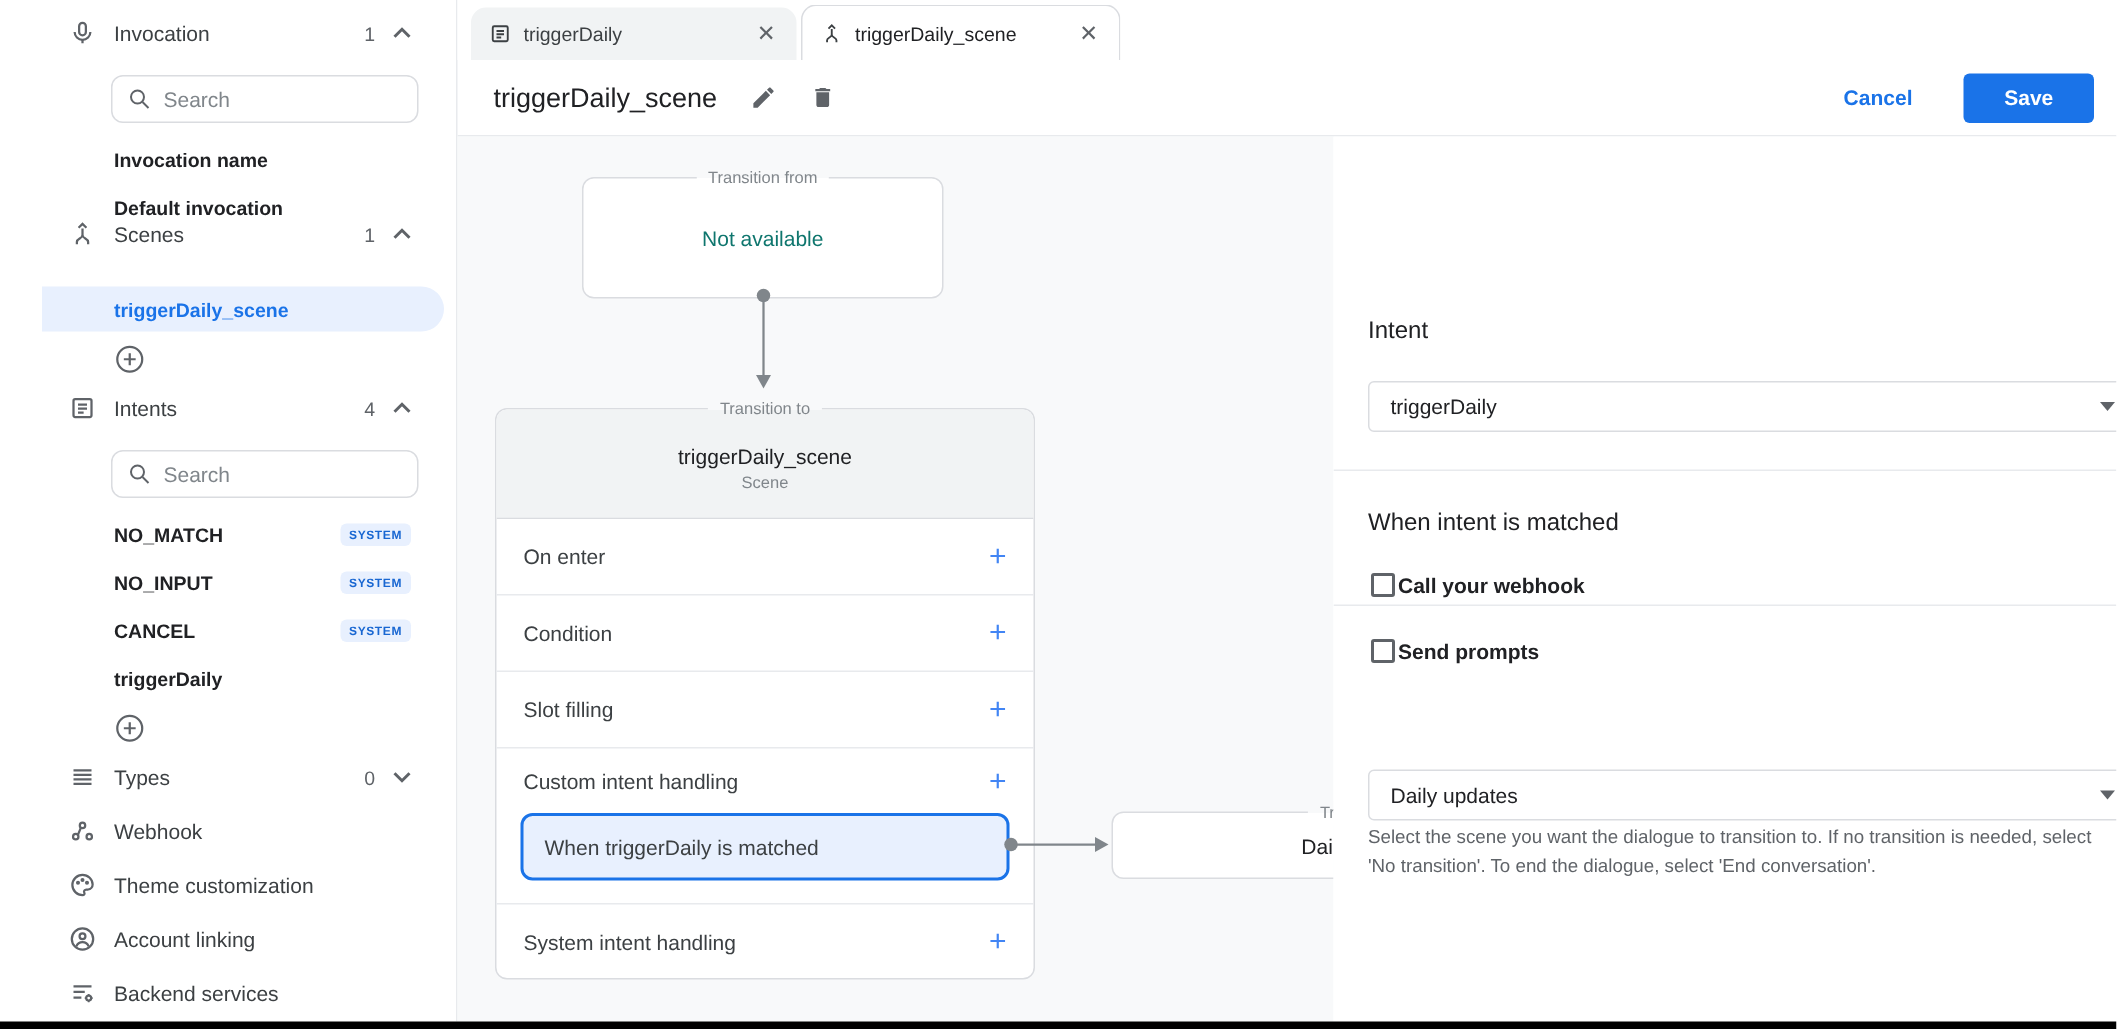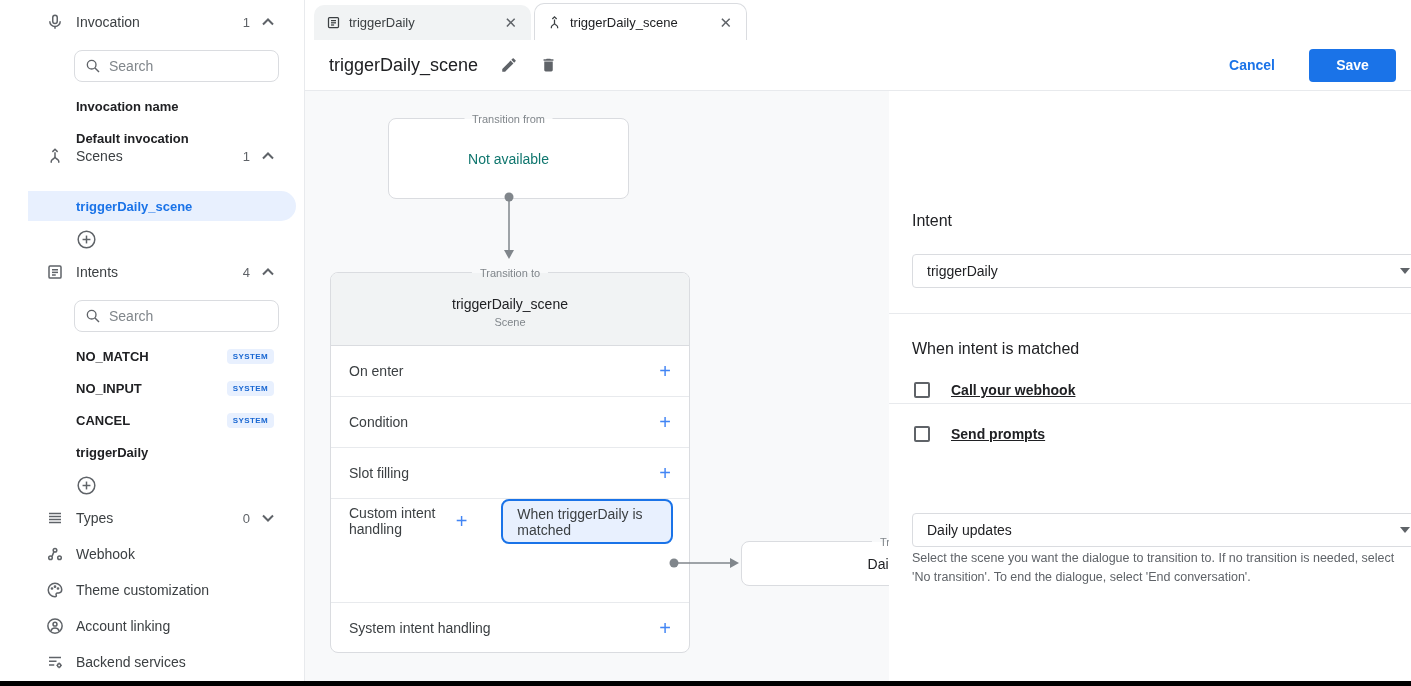--- a/index.html
+++ b/index.html
@@ -52,39 +52,39 @@
   .tfrom { left:83px; top:27px; width:241px; height:81px; display:flex; align-items:center; justify-content:center; }
   .tfrom .txt { font-size:14px; color:#0f766e; }
 
   .scenebox { left:25px; top:181px; width:360px; height:381px; background:#fff; display:flex; flex-direction:column; }
   .scenehead { height:73px; background:#f1f3f4; border-bottom:1px solid #dadce0; border-radius:7px 7px 0 0; display:flex; flex-direction:column; align-items:center; justify-content:center; gap:4px; padding-top:6px; }
   .scenehead .t { font-size:14px; color:#202124; }
   .scenehead .s { font-size:11px; color:#80868b; }
   .srule { height:51px; border-bottom:1px solid #e8eaed; display:flex; align-items:center; padding:0 18px; flex-shrink:0; }
   .srule .rl { flex:1; font-size:14px; color:#3c4043; }
   .plus { color:#4285f4; font-size:20px; font-weight:400; line-height:1; cursor:pointer; }
-  .custom { height:104px; border-bottom:1px solid #e8eaed; display:flex; flex-direction:row; flex-shrink:0; }
+  .custom { height:104px; border-bottom:1px solid #e8eaed; display:flex; flex-direction:column; flex-shrink:0; }
   .custom .toprow { height:43px; display:flex; align-items:center; padding:0 18px; }
   .custom .toprow .rl { flex:1; font-size:14px; color:#3c4043; }
   .matchcard { margin:0 16px; height:45px; background:#e8f0fe; border:2px solid #1a73e8; border-radius:8px; display:flex; align-items:center; padding:0 14px; font-size:14px; color:#3c4043; cursor:pointer; }
   .lastrule { flex:1; border-bottom:none;gap:25px; }
 
   .targetbox { left:436px; top:450px; width:338px; height:45px; display:flex; align-items:center; justify-content:center; }
   .targetbox .txt { font-size:14px; color:#202124; white-space:nowrap; }
 
   .wires { position:absolute; left:0; top:0; pointer-events:none; z-index:5; }
 
   
   .panel { flex:1; position:relative; background:#fff; overflow:hidden; }
   .phead { position:absolute; left:23px; font-size:16px; color:#202124; }
   .select { position:absolute; left:23px; width:513px; height:34px; border:1px solid #dadce0; border-radius:4px; background:#fff; display:flex; align-items:center; padding:0 14px; cursor:pointer; }
   .select .val { flex:1; font-size:14px; color:#202124; }
   .caret { width:0; height:0; border-left:5px solid transparent; border-right:5px solid transparent; border-top:6px solid #5f6368; }
   .pdivider { position:absolute; left:0; right:0; height:0; border-top:1px solid #e8eaed; }
-  .cbrow { position:absolute; left:25px; display:flex; align-items:flex-end; gap:21px; cursor:pointer;text-decoration:underline; }
+  .cbrow { position:absolute; left:25px; display:flex; align-items:flex-end; gap:2px; cursor:pointer; }
   .cb { width:16px; height:16px; border:2px solid #5f6368; border-radius:2px; background:#fff; }
   .cbl { font-size:14px; font-weight:bold; color:#202124; }
   .pdesc { position:absolute; left:23px; width:495px; font-size:12.5px; line-height:19px; color:#5f6368; }
   .collapse { position:absolute; left:523px; top:20px; width:32px; height:32px; border-radius:50%; background:#e8f0fe; display:flex; align-items:center; justify-content:center; cursor:pointer; }
 
   .bottombar { position:absolute; left:0; bottom:0; width:1411px; height:5px; background:#000; }
 
   svg.gi { display:block; }
 </style>
 </head>

